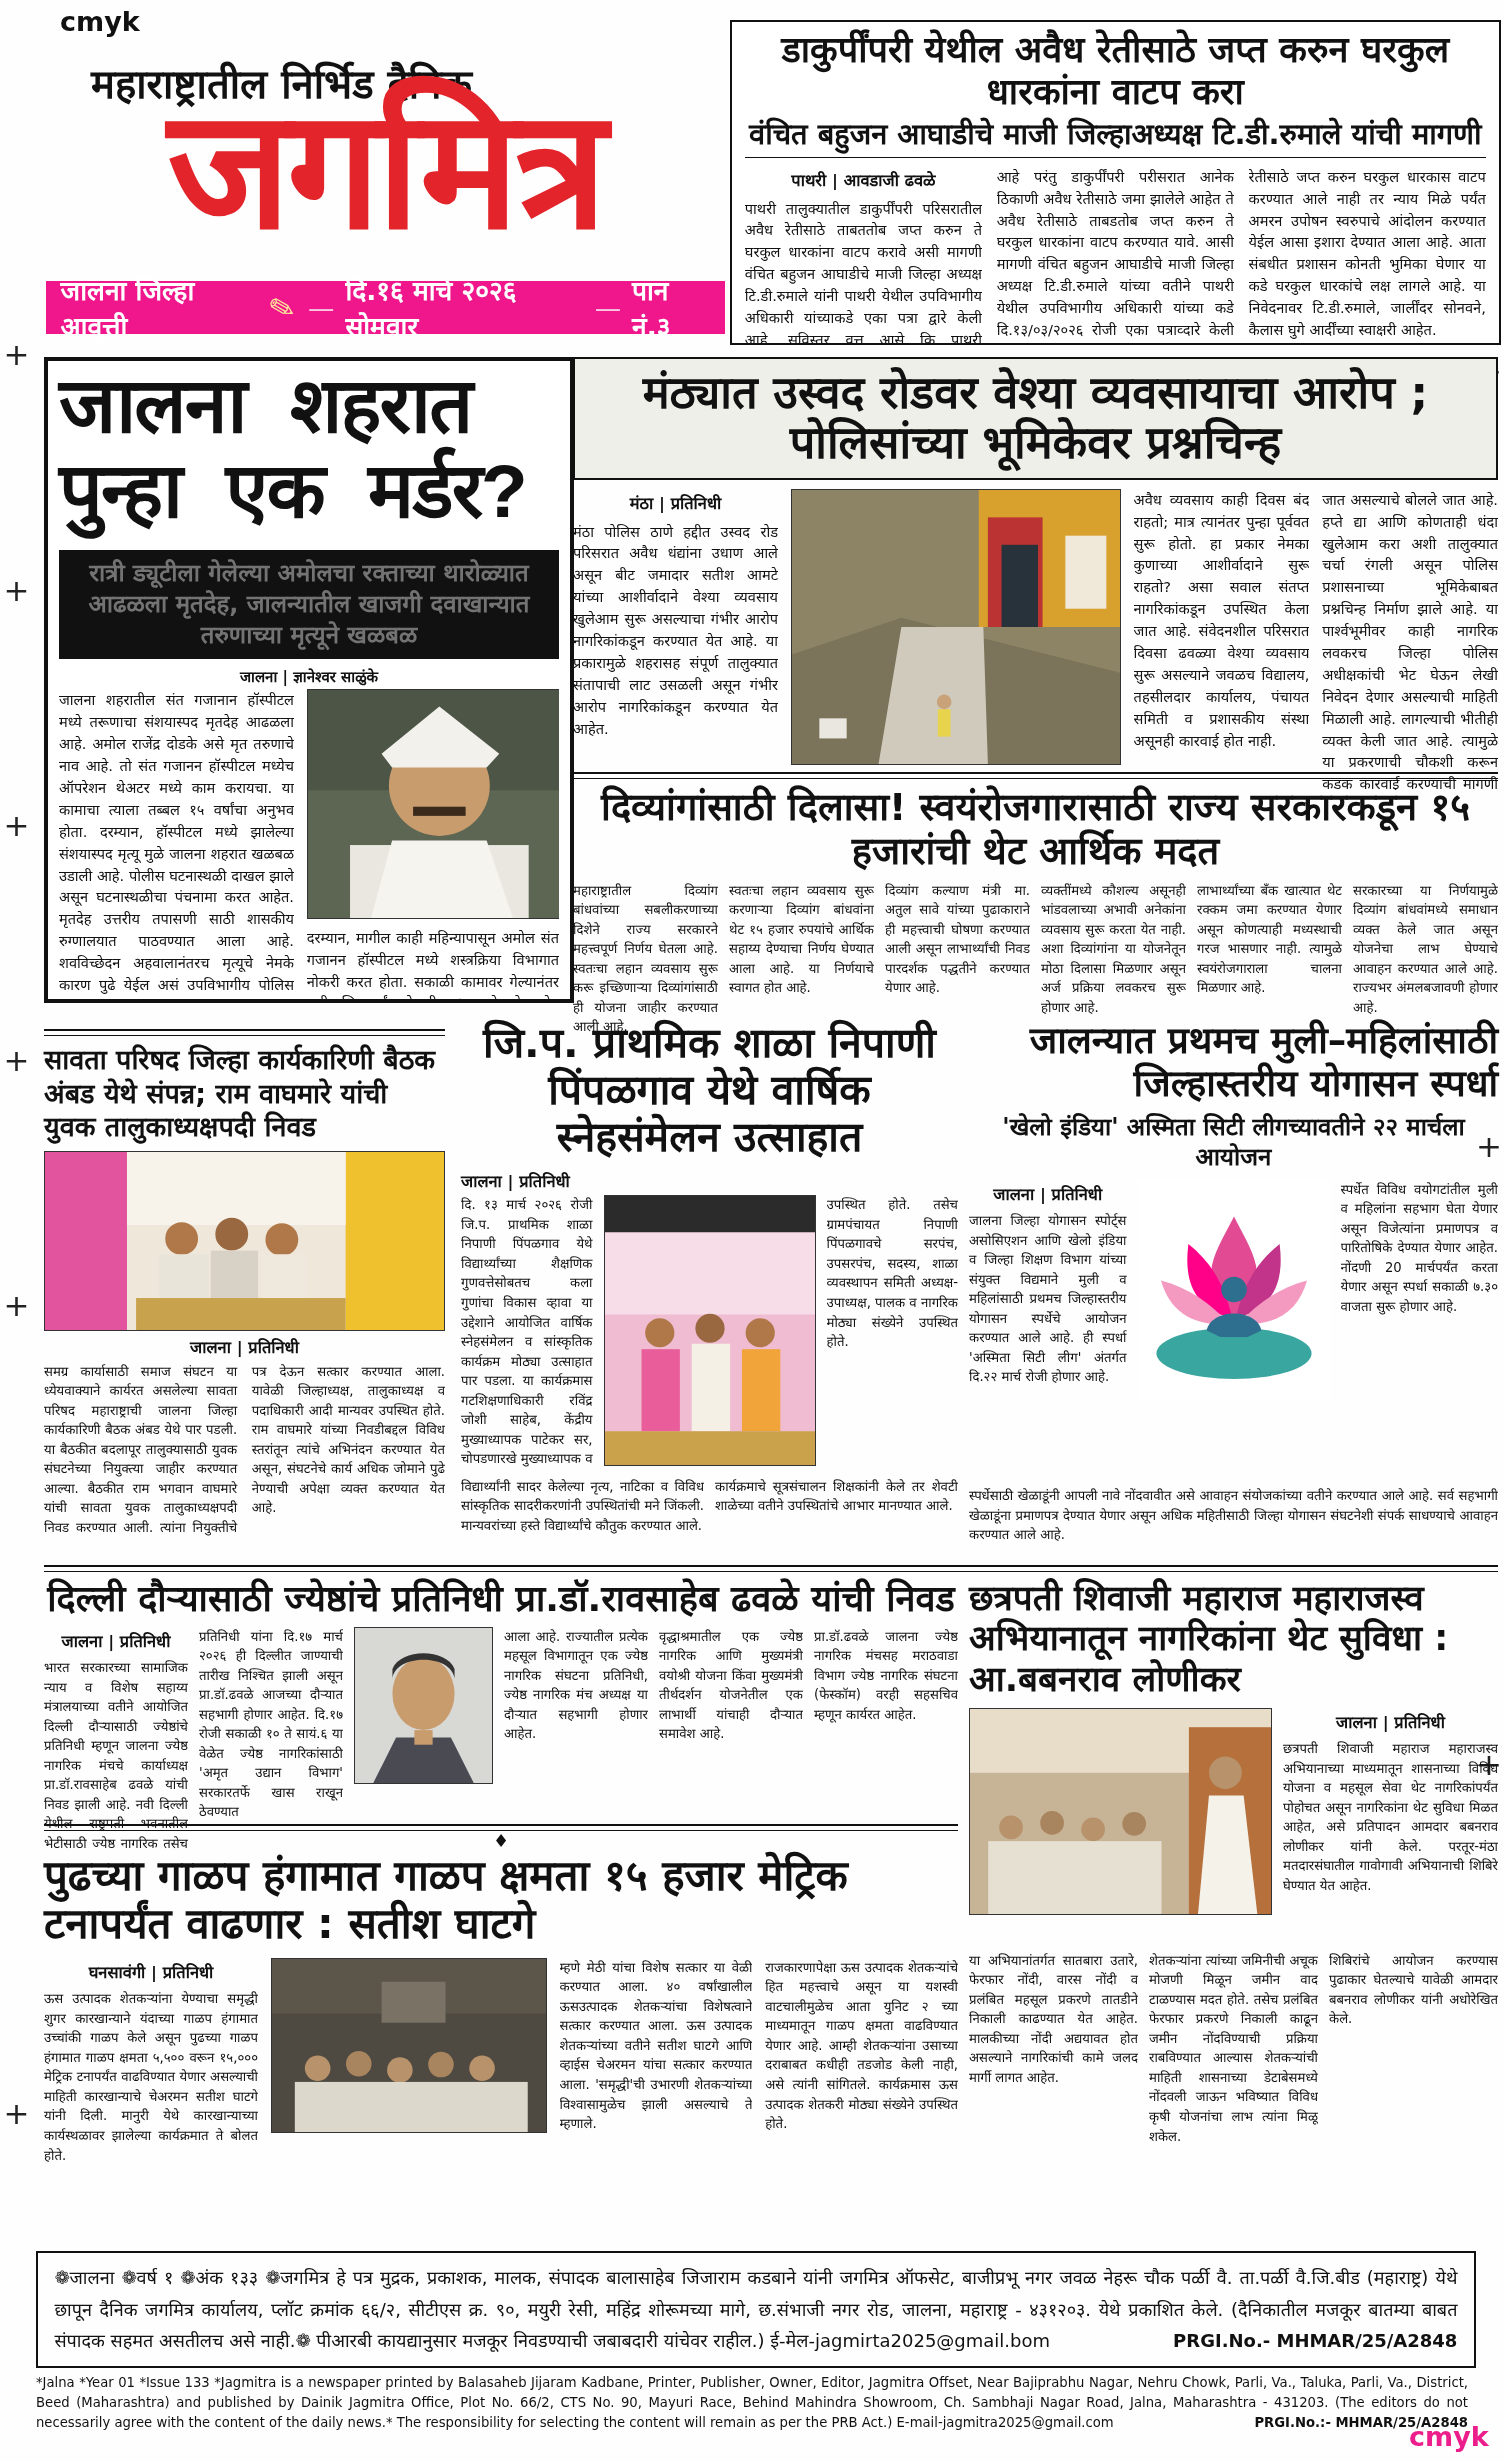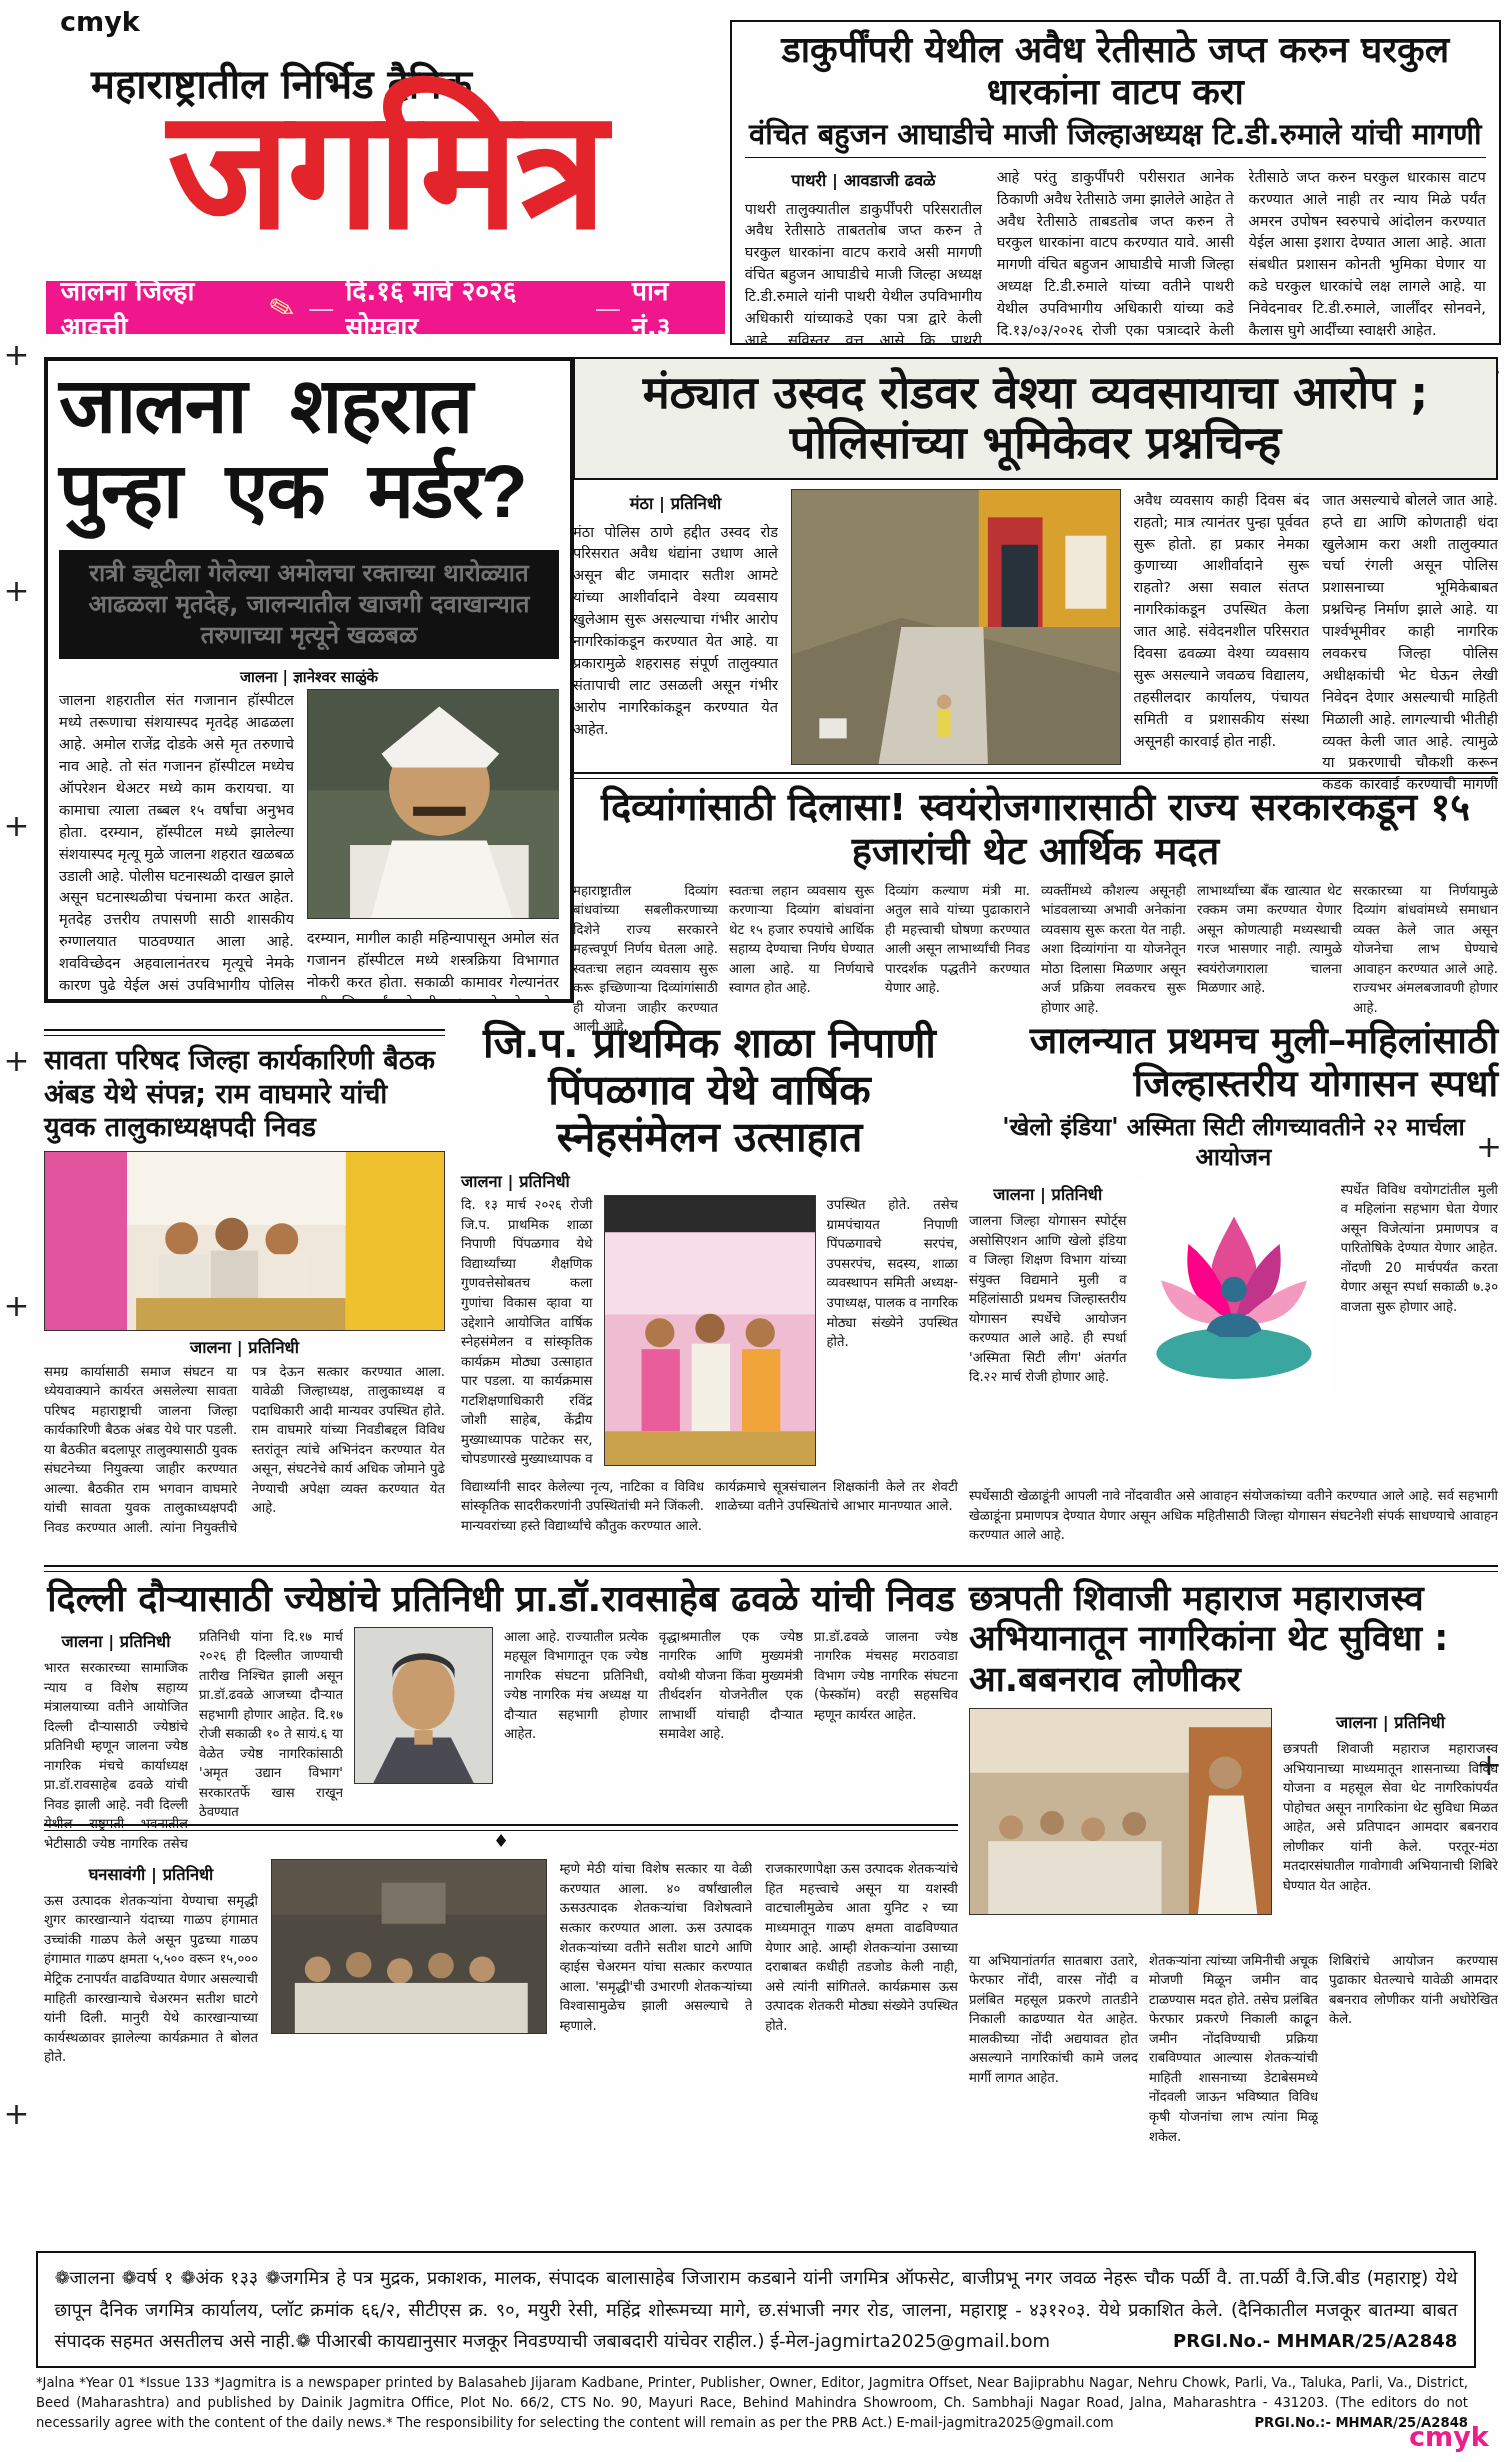--- a/index.html
+++ b/index.html
@@ -223,20 +223,21 @@
       </div>
       <div class="coltext coltext-sm">आला आहे. राज्यातील प्रत्येक महसूल विभागातून एक ज्येष्ठ नागरिक संघटना प्रतिनिधी, ज्येष्ठ नागरिक मंच अध्यक्ष या दौऱ्यात सहभागी होणार आहेत.</div>
       <div class="coltext coltext-sm">वृद्धाश्रमातील एक ज्येष्ठ नागरिक आणि मुख्यमंत्री वयोश्री योजना किंवा मुख्यमंत्री तीर्थदर्शन योजनेतील एक लाभार्थी यांचाही दौऱ्यात समावेश आहे.</div>
       <div class="coltext coltext-sm">प्रा.डॉ.ढवळे जालना ज्येष्ठ नागरिक मंचसह मराठवाडा विभाग ज्येष्ठ नागरिक संघटना (फेस्कॉम) वरही सहसचिव म्हणून कार्यरत आहेत.</div>
     </div>
   </div>
 
   <div class="abs" style="left:44px;top:1824px;width:914px;">
     <div class="hr2"></div>
     <div class="diamond">♦</div>
+    <div class="headline-md" style="font-size:42px;text-align:left;">पुढच्या गाळप हंगामात गाळप क्षमता १५ हजार मेट्रिक टनापर्यंत वाढणार : सतीश घाटगे</div>
     <div class="cols" style="gap:12.8px;height:301px;overflow:hidden;margin-top:9px;">
       <div class="coltext coltext-sm" style="flex:0 0 214px;">
         <div class="byline">घनसावंगी | प्रतिनिधी</div>
         <div>ऊस उत्पादक शेतकऱ्यांना येण्याचा समृद्धी शुगर कारखान्याने यंदाच्या गाळप हंगामात उच्चांकी गाळप केले असून पुढच्या गाळप हंगामात गाळप क्षमता ५,५०० वरून १५,००० मेट्रिक टनापर्यंत वाढविण्यात येणार असल्याची माहिती कारखान्याचे चेअरमन सतीश घाटगे यांनी दिली. मानुरी येथे कारखान्याच्या कार्यस्थळावर झालेल्या कार्यक्रमात ते बोलत होते.</div>
       </div>
       <svg class="photo" width="274" height="173" viewBox="0 0 300 190" preserveAspectRatio="none" style="flex:0 0 274px;">
         <rect width="300" height="190" fill="#4e4a42"></rect>
         <rect x="0" y="0" width="300" height="60" fill="#5c564a"></rect>
         <rect x="120" y="25" width="70" height="45" fill="#7a7264"></rect>
         <circle cx="50" cy="120" r="14" fill="#b8926a"></circle>

